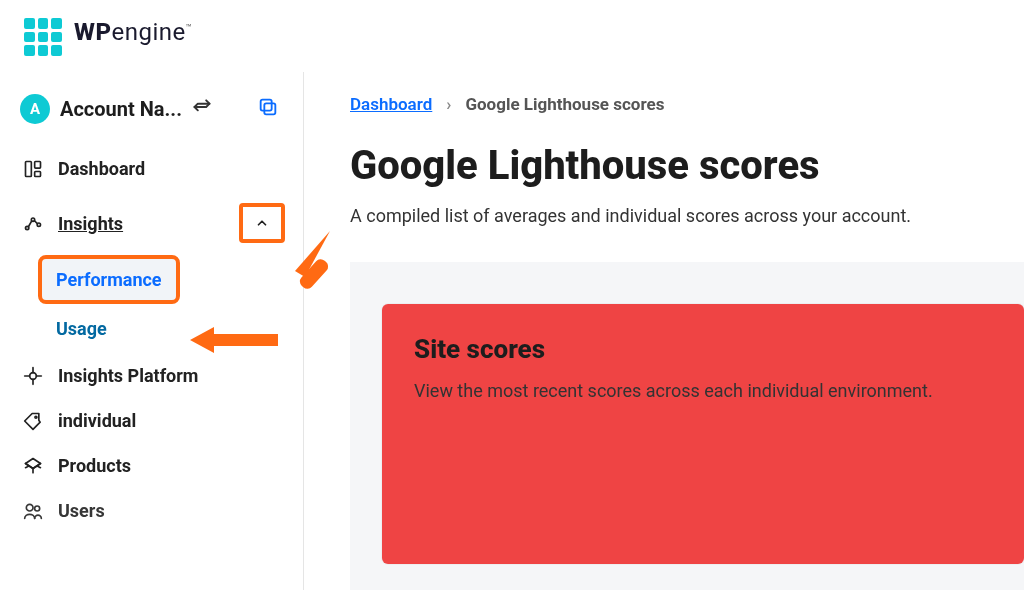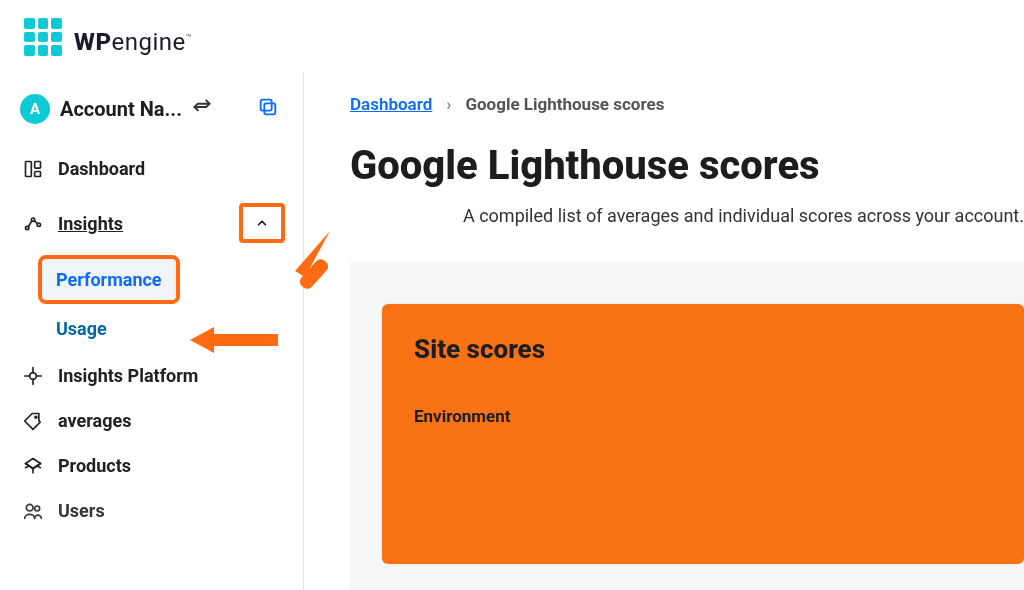--- a/index.html
+++ b/index.html
@@ -9,21 +9,21 @@
     color: #1d1d1d;
     width: 1024px;
     height: 590px;
     overflow: hidden;
     position: relative;
   }
 
   
   .logo-bar {
     display: flex;
-    align-items: flex-end;
+    align-items: flex-start;
     gap: 12px;
     padding: 18px 24px 16px 24px;
   }
   .logo-mark {
     width: 38px;
     height: 38px;
     display: grid;
     grid-template-columns: repeat(3, 1fr);
     grid-template-rows: repeat(3, 1fr);
     gap: 3px;
@@ -127,30 +127,29 @@
   .crumbs .sep { color:#888; }
   .crumbs .current { color:#555; font-weight:700;}
   h1.page-title {
     font-size:40px; font-weight:800;
     margin-top:28px;
   }
   .page-sub {
     margin-top:16px;
     font-size:18px;
     color:#333;
-    text-align:right;
   }
   .panel-area {
     margin-top:36px;
     background:#f5f6f8;
     padding:42px 0 0 32px;
     height:400px;
   }
   .card {
-    background:#f97316;
+    background:#ef4444;
     border-radius:6px;
     padding:30px 32px 0 32px;
     box-shadow:0 0 0 1px rgba(0,0,0,0.03);
     min-height:260px;
   }
   .card h2 { font-size:26px; font-weight:800; }
   .card .card-sub { margin-top:16px; font-size:18px; color:#333;}
   .cols {
     display:flex; gap:0;
     margin-top:42px;
@@ -257,21 +256,21 @@
         </span>
         <span>Insights Platform</span>
       </li>
       <li class="nav-item">
         <span class="icon">
           <svg width="20" height="20" viewBox="0 0 24 24" fill="none" stroke="currentColor" stroke-width="2" stroke-linecap="round" stroke-linejoin="round">
               <path d="M20.59 13.41L12 22 2 12 11 3h8v8z"></path>
               <circle cx="15.5" cy="7.5" r="1.2"></circle>
             </svg>
         </span>
-        <span>averages</span>
+        <span>individual</span>
       </li>
       <li class="nav-item">
         <span class="icon">
           <svg width="20" height="20" viewBox="0 0 24 24" fill="none" stroke="currentColor" stroke-width="2" stroke-linecap="round" stroke-linejoin="round">
               <path d="M3 9l9-6 9 6-9 6-9-6z"></path>
               <path d="M3 9l9 6 9-6"></path>
               <path d="M12 15v5"></path>
               <path d="M7 12l-4 2"></path>
               <path d="M17 12l4 2"></path>
             </svg>
@@ -298,22 +297,22 @@
       <span class="sep">›</span>
       <span class="current">Google Lighthouse scores</span>
     </div>
 
     <h1 class="page-title">Google Lighthouse scores</h1>
     <p class="page-sub">A compiled list of averages and individual scores across your account.</p>
 
     <div class="panel-area">
       <div class="card">
         <h2>Site scores</h2>
+        <p class="card-sub">View the most recent scores across each individual environment.</p>
         <div class="cols">
-          <div class="col env">Environment</div>
 
         </div>
       </div>
     </div>
   </main>
 </div>
 
 <div class="arrow" style="left:275px; top:223px;">
   <svg width="70" height="70" viewBox="0 0 70 70">
       <g fill="#ff6a13">

